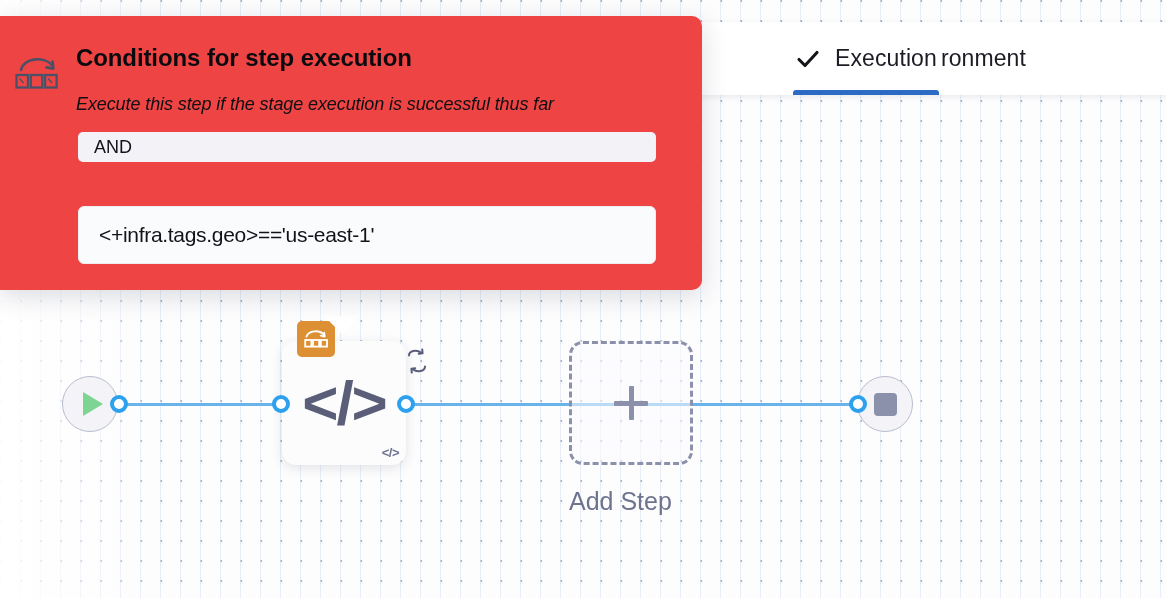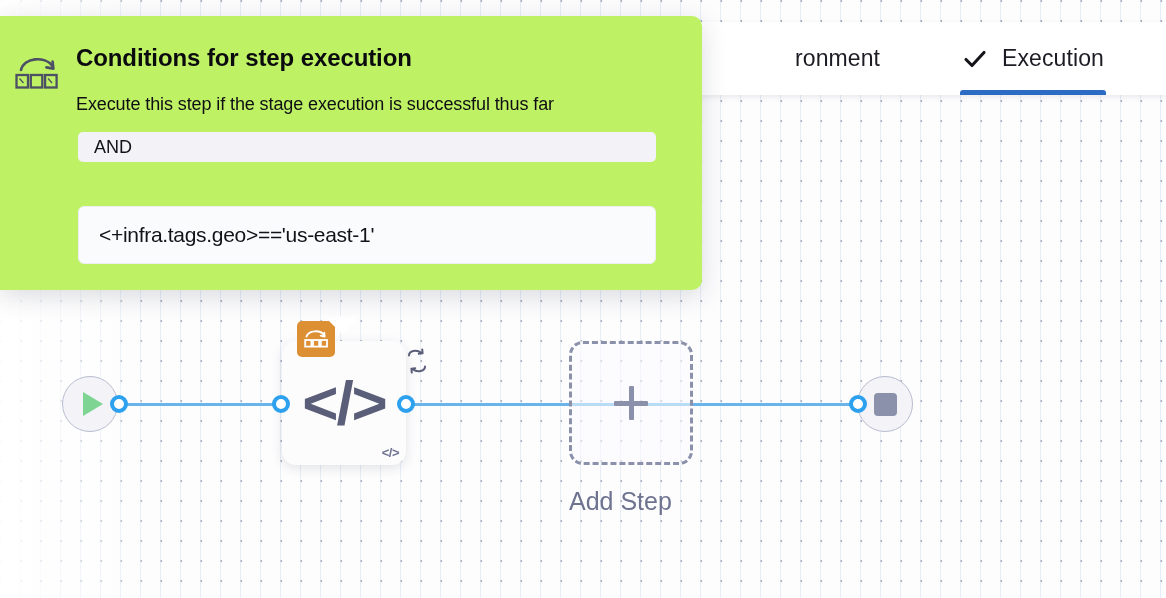--- a/index.html
+++ b/index.html
@@ -241,21 +241,21 @@
     font-size: 25px;
     color: #6e7390;
     white-space: nowrap;
   }
 
   
   .popover {
     position: absolute;
     left: 0px; top: 16px;
     width: 702px;
-    background: #bef264;
+    background: #ef4444;
     border-radius: 0 10px 10px 0;
     box-shadow: 0 6px 26px rgba(30,40,60,0.16);
     padding: 28px 46px 26px 76px;
     z-index: 20;
   }
   .popover-arrow {
     position: absolute;
     left: 324px; top: 316px;
     width: 0; height: 0;
     border-left: 18px solid transparent;
@@ -273,20 +273,21 @@
     font-weight: 700;
     color: #0b0b0f;
     letter-spacing: -0.1px;
     margin-bottom: 22px;
   }
   .popover-desc {
     font-size: 18px;
     color: #0e0e13;
     margin-bottom: 17px;
     letter-spacing: -0.1px;
+    font-style: italic;
   }
   .cond-pill {
     background: #f2f2f7;
     border-radius: 5px;
     height: 30px;
     display: flex;
     align-items: center;
     padding: 0 16px;
     font-size: 18px;
     color: #12121a;
@@ -318,33 +319,33 @@
 </head>
 <body>
 
 <div id="app">
 
   <div class="canvas">
     <div class="canvas-vignette"></div>
   </div>
 
   <div class="tabbar">
-
-    <div class="tab partial">
-      <span>ronment</span>
-    </div>
 
     <div class="tab">
       <span class="tab-check">
         <svg width="26" height="26" viewBox="0 0 26 26" aria-hidden="true">
           <path d="M4 13.5 L10 19.5 L22 6.5" fill="none" stroke="#141419" stroke-width="3.1" stroke-linecap="round" stroke-linejoin="round"></path>
         </svg>
       </span>
       <span>Execution</span>
       <span class="tab-underline"></span>
+    </div>
+
+    <div class="tab partial">
+      <span>ronment</span>
     </div>
 
   </div>
 
   <div class="pipeline">
 
     <div class="edge e1"></div>
     <div class="edge e2"></div>
     <div class="edge e3"></div>
 

